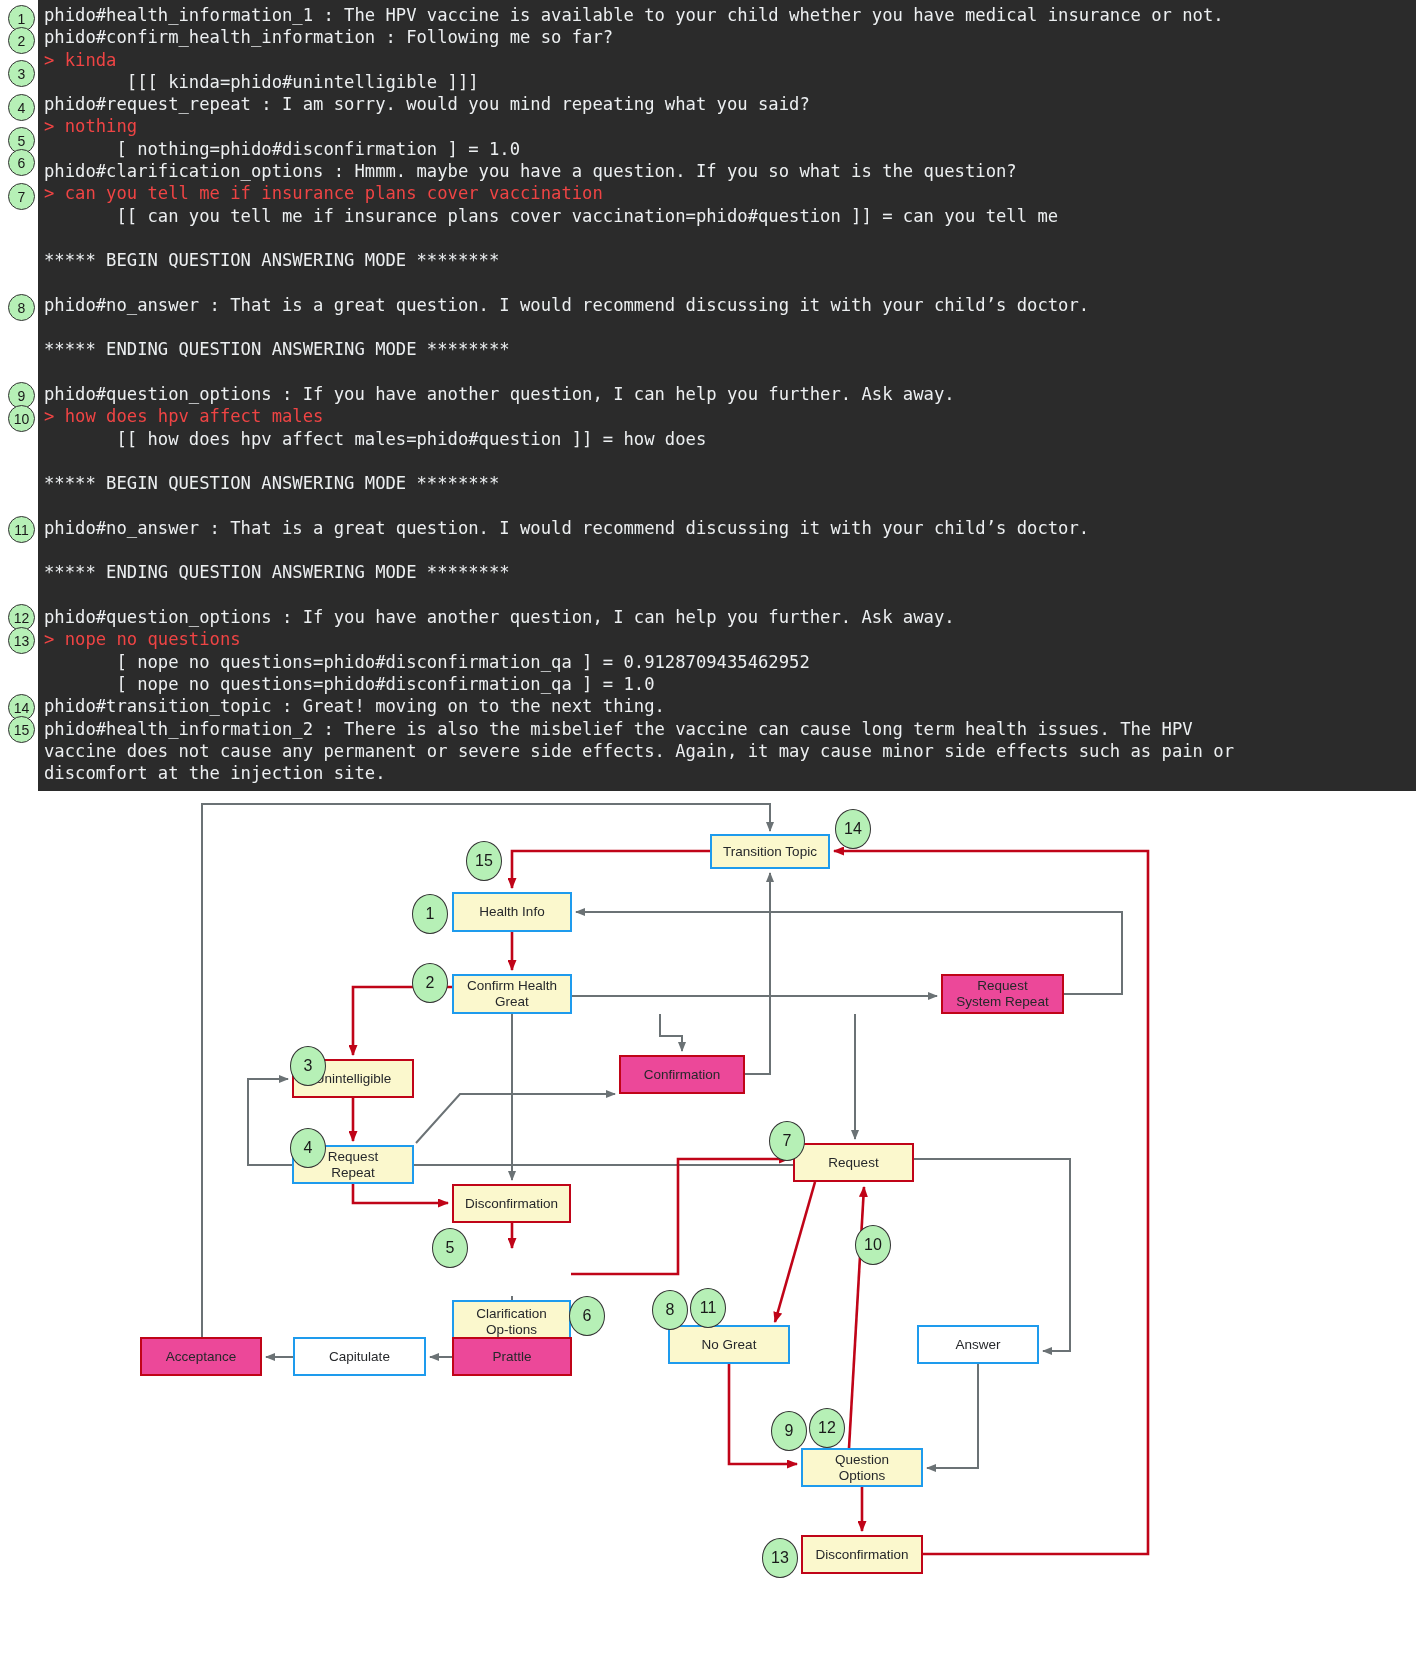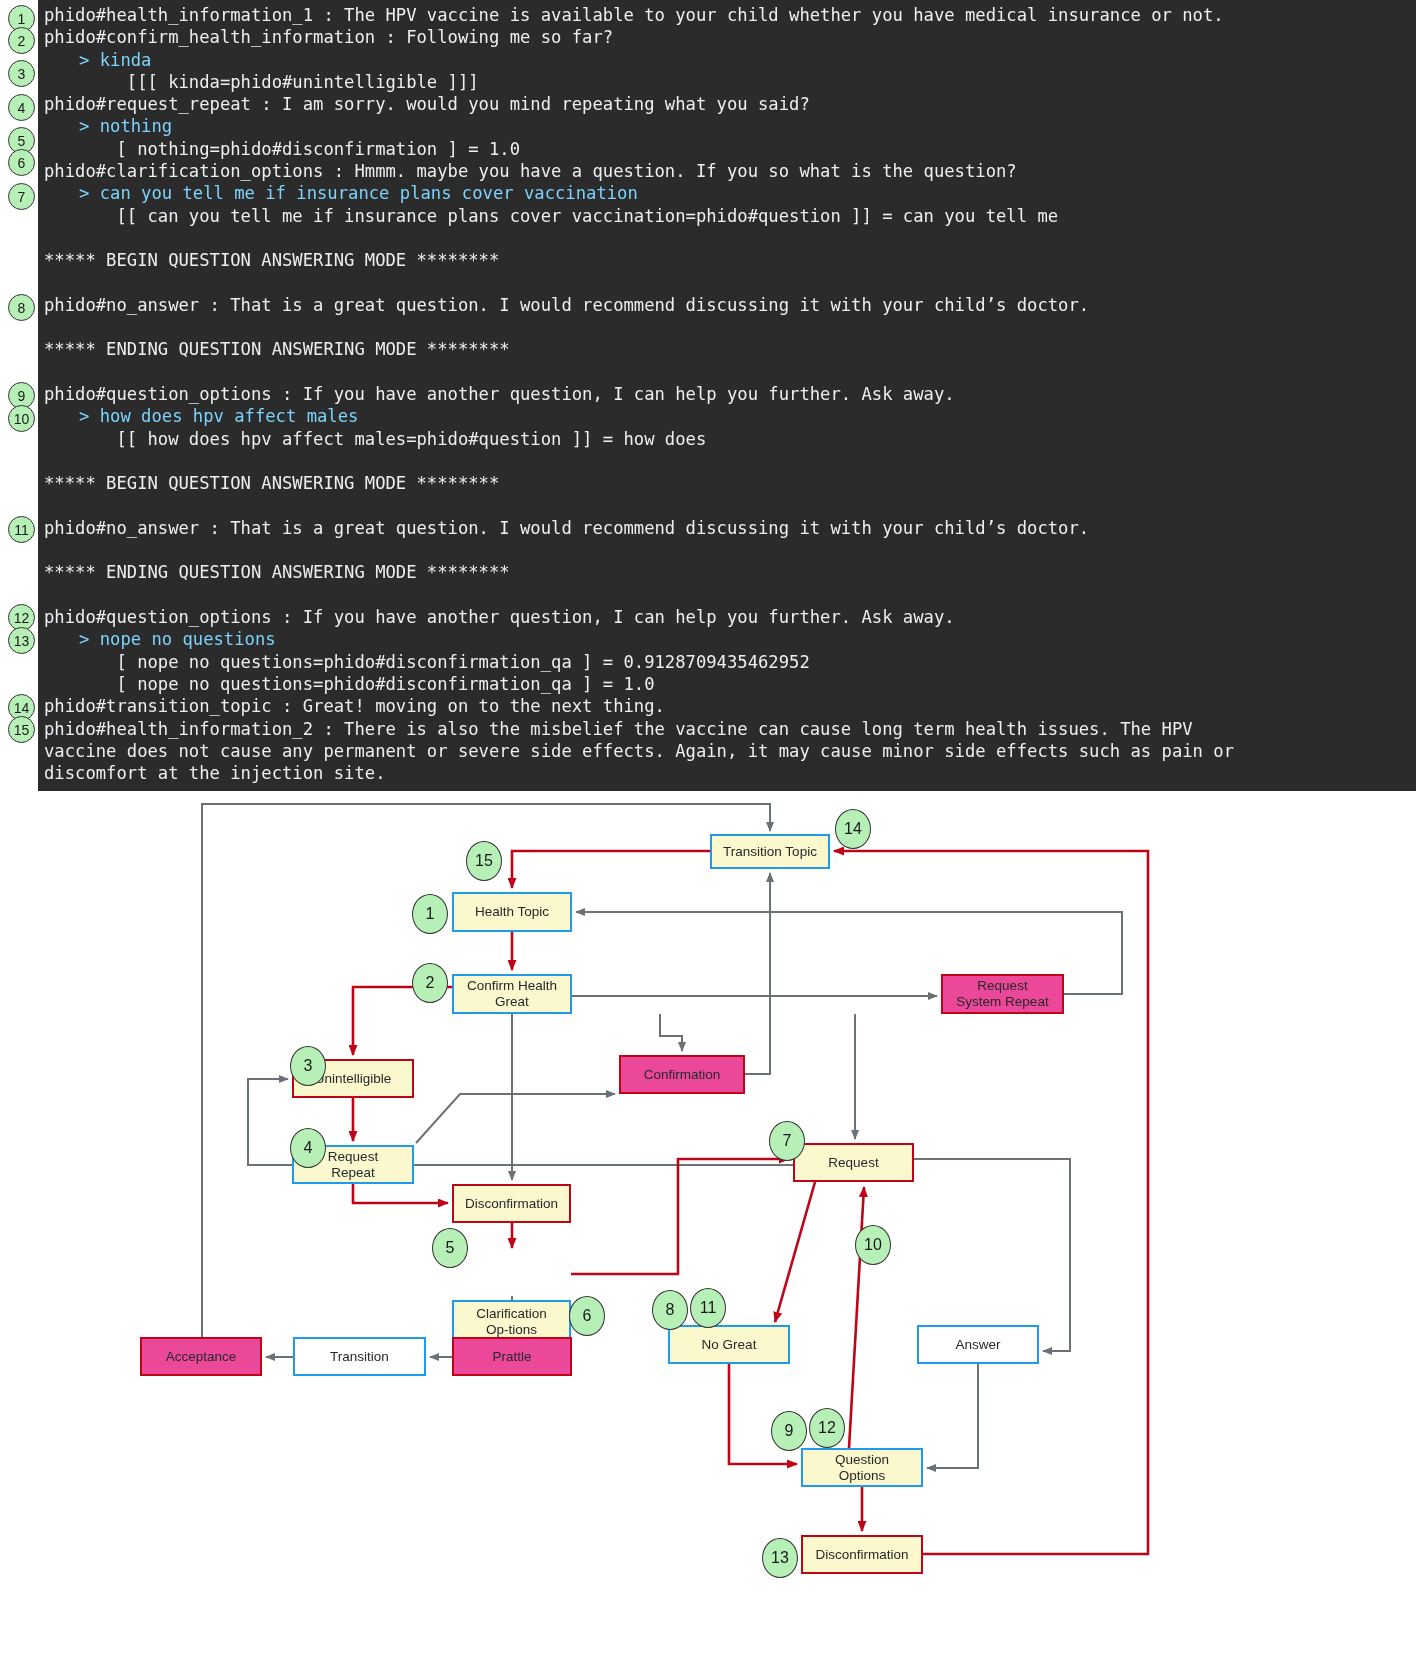--- a/index.html
+++ b/index.html
@@ -28,21 +28,21 @@
     font-family: "DejaVu Sans Mono", "Liberation Mono", monospace;
     font-size: 17.2px;
     line-height: 22.3px;
     white-space: pre;
     padding: 4px 0 0 6px;
     box-sizing: border-box;
     overflow: hidden;
     letter-spacing: 0px;
   }
   #terminal .ln { display: block; height: 22.3px; }
-  #terminal .usr { color: #7dd3fc; margin-left: 35px; }
+  #terminal .usr { color: #ef4444; }
   #terminal .sys { color: #eceff1; }
 
   
   .badge {
     position: absolute;
     border: 1.4px solid #333333;
     background: #b6f0b6;
     color: #1a1a1a;
     font-family: "Liberation Sans", sans-serif;
     display: flex;
@@ -186,33 +186,33 @@
         <path d="M862,696 L862,740"></path>
 
         <path d="M923,763 L1148,763 L1148,60 L834,60"></path>
 
         <path d="M849,657 L864,396"></path>
       </g>
     </svg>
 
     <div id="diag-nodes">
         <div class="node n-yb" style="left: 710px; top: 43px; width: 120px; height: 35px;">Transition Topic</div>
-        <div class="node n-yb" style="left: 452px; top: 101px; width: 120px; height: 40px;">Health Topic</div>
+        <div class="node n-yb" style="left: 452px; top: 101px; width: 120px; height: 40px;">Health Info</div>
         <div class="node n-yb" style="left: 452px; top: 183px; width: 120px; height: 40px;">Confirm Health Great</div>
         <div class="node n-wr" style="left: 941px; top: 183px; width: 123px; height: 40px;">Request System Repeat</div>
         <div class="node n-yr" style="left: 292px; top: 268px; width: 122px; height: 39px;">Unintelligible</div>
         <div class="node n-wr" style="left: 619px; top: 264px; width: 126px; height: 39px;">Confirmation</div>
         <div class="node n-yb" style="left: 292px; top: 354px; width: 122px; height: 39px;">Request Repeat</div>
         <div class="node n-yr" style="left: 793px; top: 352px; width: 121px; height: 39px;">Request</div>
         <div class="node n-yr" style="left: 452px; top: 393px; width: 119px; height: 39px;">Disconfirmation</div>
         <div class="node n-yb" style="left: 452px; top: 461px; width: 119px; height: 44px; margin-top: 48px;">Clarification Op-tions</div>
         <div class="node n-yb" style="left: 668px; top: 534px; width: 122px; height: 39px;">No Great</div>
         <div class="node n-wb" style="left: 917px; top: 534px; width: 122px; height: 39px;">Answer</div>
         <div class="node n-wr" style="left: 140px; top: 546px; width: 122px; height: 39px;">Acceptance</div>
-        <div class="node n-wb" style="left: 293px; top: 546px; width: 133px; height: 39px;">Transition</div>
+        <div class="node n-wb" style="left: 293px; top: 546px; width: 133px; height: 39px;">Capitulate</div>
         <div class="node n-wr" style="left: 452px; top: 546px; width: 120px; height: 39px;">Prattle</div>
         <div class="node n-yb" style="left: 801px; top: 657px; width: 122px; height: 39px;">Question Options</div>
         <div class="node n-yr" style="left: 801px; top: 744px; width: 122px; height: 39px;">Disconfirmation</div>
       </div>
     <div id="diag-badges">
         <div class="badge diag" style="left: 835px; top: 18px;">14</div>
         <div class="badge diag" style="left: 466px; top: 50px;">15</div>
         <div class="badge diag" style="left: 412px; top: 103px;">1</div>
         <div class="badge diag" style="left: 412px; top: 172px;">2</div>
         <div class="badge diag" style="left: 290px; top: 255px;">3</div>

